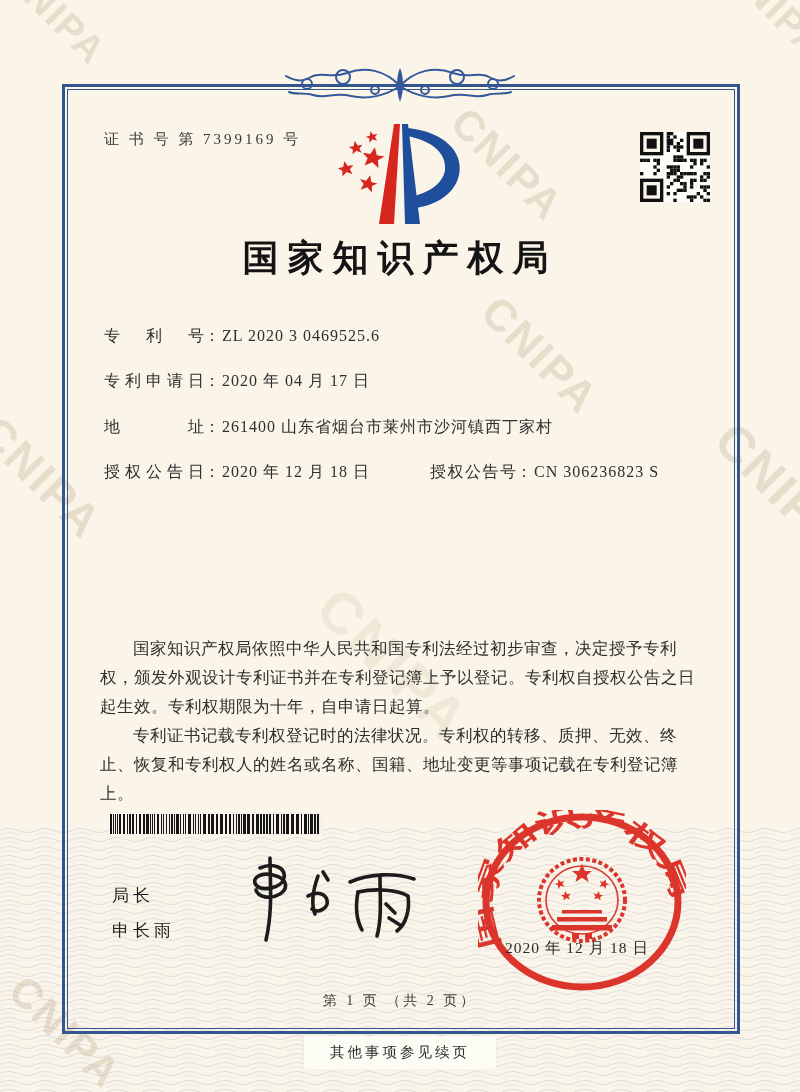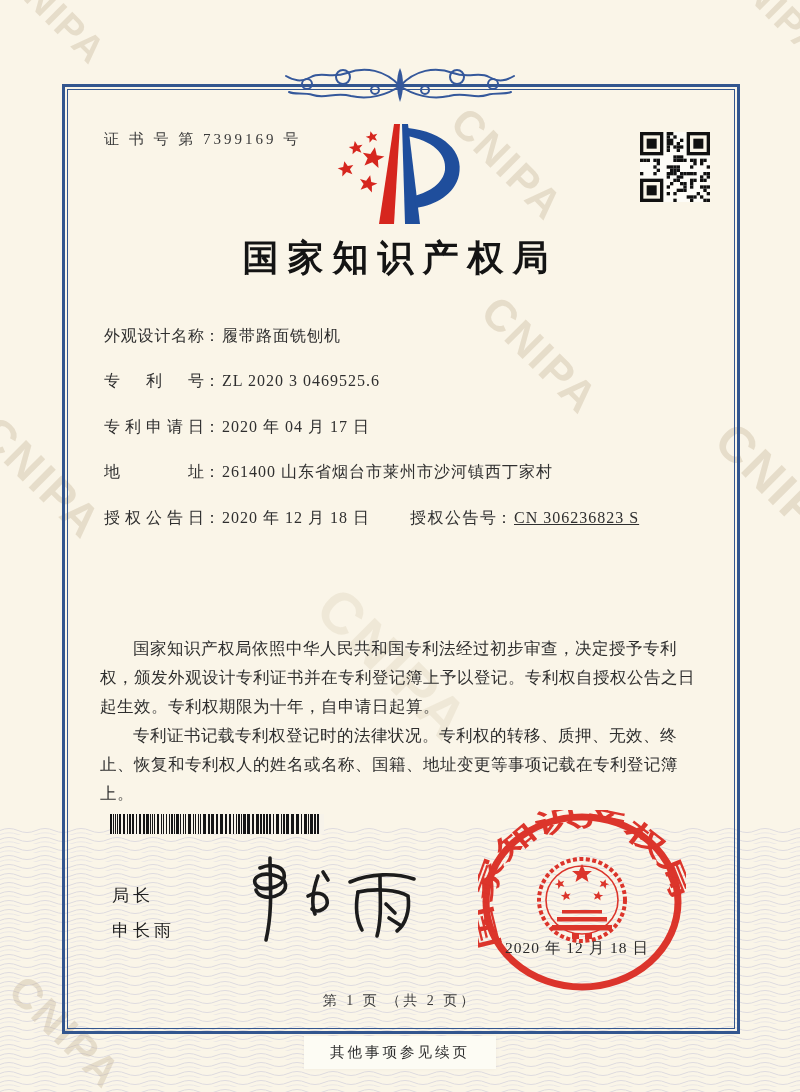--- a/index.html
+++ b/index.html
@@ -47,21 +47,21 @@
 
   
   .fields{position:absolute;left:104px;top:326px;z-index:4;font-size:16px;color:#2f2f2f;}
   .frow{height:45.4px;white-space:nowrap;}
   .flabel{
     display:inline-block;width:100px;vertical-align:top;
     text-align:justify;text-align-last:justify;
   }
   .fcolon{display:inline-block;width:18px;}
   .fvalue{letter-spacing:1px;}
-  .grant-pair2{display:inline-block;margin-left:36px;text-decoration:underline;}
+  .grant-pair2{display:inline-block;margin-left:56px;}
   .grant-pair2 .flabel{width:86px;}
 
   
   .paras{
     position:absolute;left:100px;top:634px;width:610px;z-index:4;
     font-size:16.5px;line-height:29px;color:#2e2e2e;font-family:Liberation Serif, serif;
   }
   .paras p{margin:0;text-indent:2em;letter-spacing:0.5px;}
 
   
@@ -273,23 +273,20 @@
     <rect x="10" y="20" width="1" height="1" fill="#111"></rect>
     <rect x="15" y="20" width="1" height="1" fill="#111"></rect>
     <rect x="19" y="20" width="1" height="1" fill="#111"></rect>
     <rect x="20" y="20" width="1" height="1" fill="#111"></rect>
   </svg>
 
 <div class="title">国家知识产权局</div>
 
 <div class="fields">
   <div class="frow">
-    <span class="flabel">外观设计名称</span><span class="fcolon">：</span><span class="fvalue">履带路面铣刨机</span>
-  </div>
-  <div class="frow">
     <span class="flabel">专利号</span><span class="fcolon">：</span><span class="fvalue">ZL 2020 3 0469525.6</span>
   </div>
   <div class="frow">
     <span class="flabel">专利申请日</span><span class="fcolon">：</span><span class="fvalue">2020 年 04 月 17 日</span>
   </div>
   <div class="frow">
     <span class="flabel">地址</span><span class="fcolon">：</span><span class="fvalue">261400 山东省烟台市莱州市沙河镇西丁家村</span>
   </div>
   <div class="frow">
     <span>

